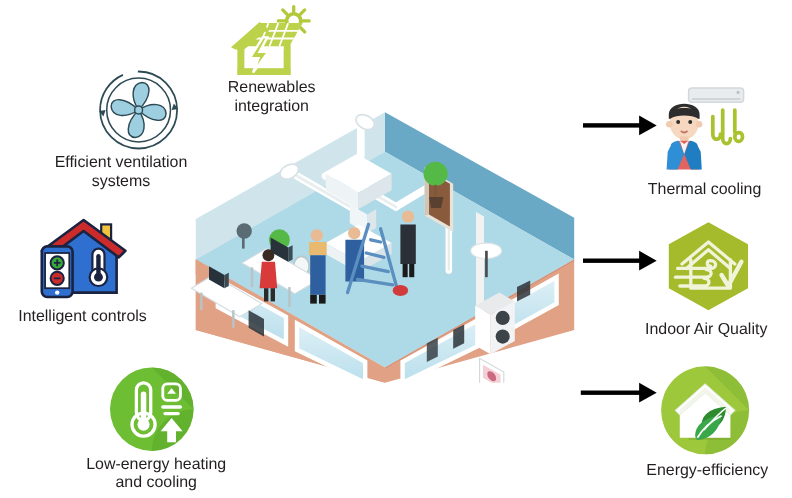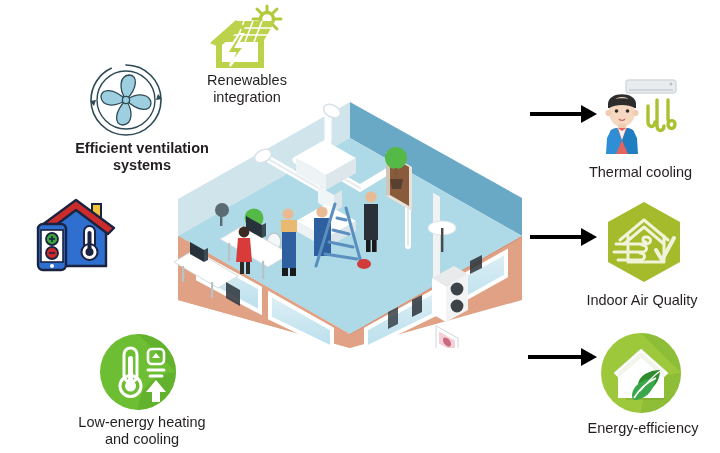--- a/index.html
+++ b/index.html
@@ -249,21 +249,21 @@
 
       <g fill="#9ecfe0" stroke="#2d4a55" stroke-width="1.3">
         <path d="M38,38 C30,26 32,14 41,13 C50,13 50,26 38,38 Z"></path>
         <path d="M38,38 C50,30 62,32 63,41 C63,50 50,50 38,38 Z"></path>
         <path d="M38,38 C46,50 44,62 35,63 C26,63 26,50 38,38 Z"></path>
         <path d="M38,38 C26,46 14,44 13,35 C13,26 26,26 38,38 Z"></path>
       </g>
       <circle cx="38" cy="38" r="3.6" fill="#9ecfe0" stroke="#2d4a55" stroke-width="1.3"></circle>
     </svg>
   </div>
-  <div class="lbl" style="left:52px;top:140px;width:180px;font-weight:bold;">Efficient ventilation
+  <div class="lbl" style="left:20px;top:140px;width:180px;">Efficient ventilation
 systems</div>
 
   <div class="node" style="left:30px;top:198px;width:88px;height:74px;">
     <svg width="88" height="74" viewBox="0 0 88 74" xmlns="http://www.w3.org/2000/svg">
 
       <rect x="62" y="6" width="9" height="18" fill="#f0c33c" stroke="#1b2340" stroke-width="2"></rect>
 
       <polygon points="16,28 46,6 76,28 76,68 16,68" fill="#2f6fd0" stroke="#1b2340" stroke-width="2.4"></polygon>
 
       <polygon points="8,30 46,2 84,30 78,36 46,12 14,36" fill="#cc2b2b" stroke="#1b2340" stroke-width="2.4" stroke-linejoin="round"></polygon>
@@ -278,20 +278,21 @@
       <circle cx="22" cy="41" r="6" fill="#3aa93a" stroke="#1b2340" stroke-width="1.8"></circle>
       <g stroke="#1b2340" stroke-width="1.6">
           <line x1="19" y1="41" x2="25" y2="41"></line>
           <line x1="22" y1="38" x2="22" y2="44"></line>
         </g>
       <circle cx="22" cy="55" r="6" fill="#cc2b2b" stroke="#1b2340" stroke-width="1.8"></circle>
       <line x1="19" y1="55" x2="25" y2="55" stroke="#1b2340" stroke-width="1.6"></line>
       <circle cx="22" cy="68" r="2" fill="#ffffff"></circle>
     </svg>
   </div>
+  <div class="lbl" style="left:0px;top:280px;width:150px;">Intelligent controls</div>
 
   <div class="node" style="left:98px;top:332px;width:84px;height:84px;">
     <svg width="84" height="84" viewBox="0 0 84 84" xmlns="http://www.w3.org/2000/svg">
       <circle cx="40" cy="40" r="38" fill="#6dbe33"></circle>
       <path d="M40,2 A38,38 0 0,1 40,78 A38,38 0 0,1 78,40 Z" fill="#5aa82a" opacity="0.55"></path>
 
       <rect x="26" y="16" width="13" height="34" rx="6.5" fill="none" stroke="#ffffff" stroke-width="3"></rect>
       <circle cx="32.5" cy="54" r="10.5" fill="none" stroke="#ffffff" stroke-width="3"></circle>
       <rect x="30" y="24" width="5" height="28" rx="2.5" fill="#ffffff"></rect>
       <circle cx="32.5" cy="54" r="5.5" fill="#ffffff"></circle>

